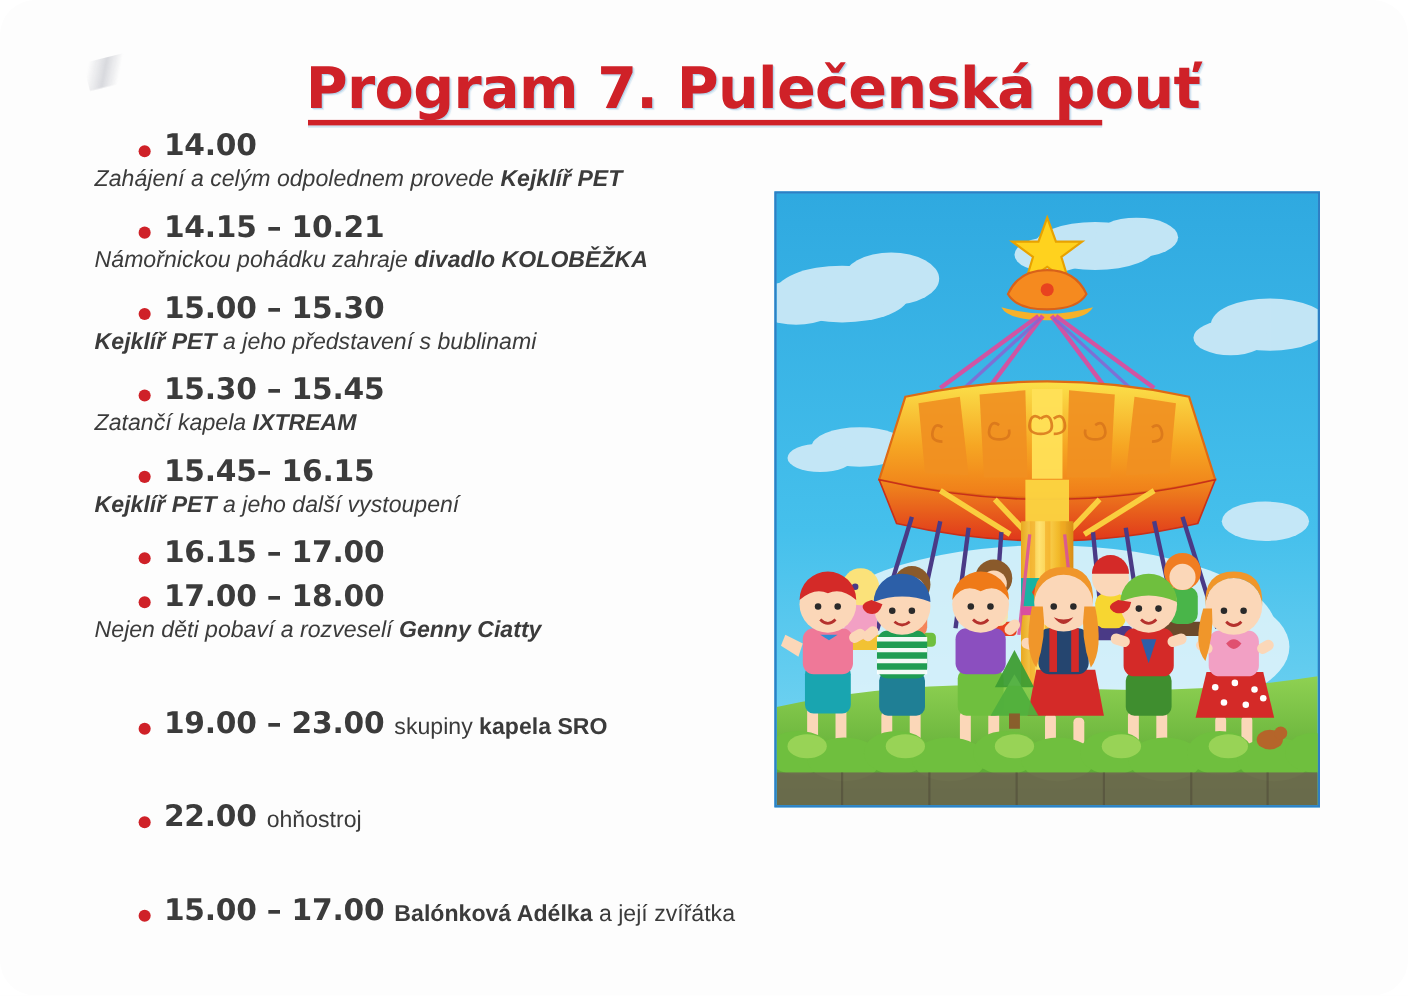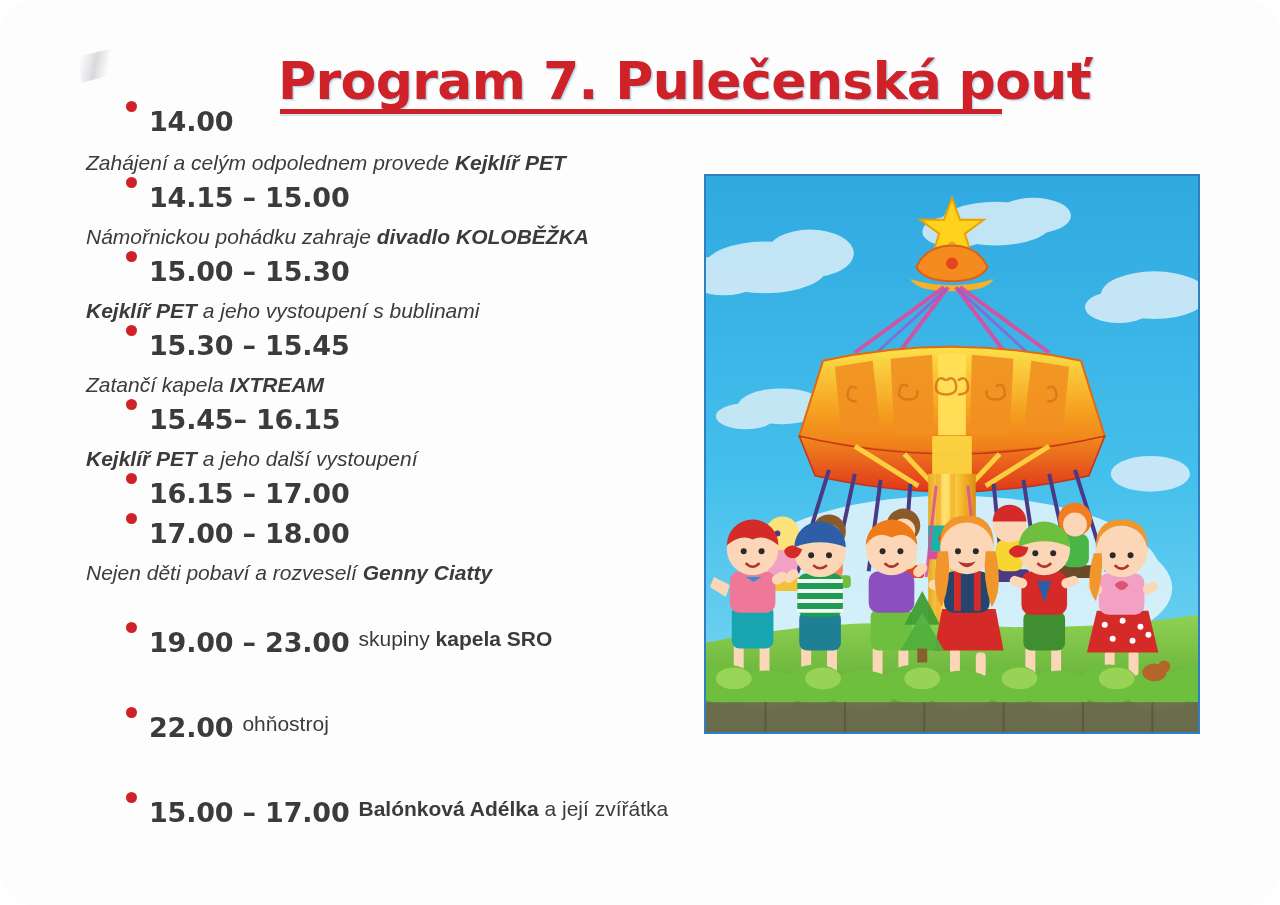--- a/index.html
+++ b/index.html
@@ -50,21 +50,21 @@
     box-shadow:0 2px 0 rgba(150,195,225,.45);
   }
 
   
   .program{
     position:absolute;left:86px;top:106px;width:620px;
   }
   .entry{ margin:0 0 0 0; }
 
   .time-line{
-    display:flex;align-items:flex-start;
+    display:flex;align-items:flex-end;
     margin-left:40px;
     height:40px;
   }
   .bullet{
     width:11px;height:11px;border-radius:50%;
     background:#cf2128;
     display:inline-block;
     margin-right:12px;
     flex:none;
     position:relative;top:-5px;
@@ -135,34 +135,34 @@
         <span class="time">14.00</span>
       </div>
       <p class="desc">
         <span>Zahájení a celým odpolednem provede </span><b>Kejklíř PET</b><span></span>
       </p>
     </div>
 
     <div class="entry">
       <div class="time-line">
         <span class="bullet"></span>
-        <span class="time">14.15 – 15.00</span>
+        <span class="time">14.15 – 10.21</span>
       </div>
       <p class="desc">
         <span>Námořnickou pohádku zahraje </span><b>divadlo KOLOBĚŽKA</b><span></span>
       </p>
     </div>
 
     <div class="entry">
       <div class="time-line">
         <span class="bullet"></span>
         <span class="time">15.00 – 15.30</span>
       </div>
       <p class="desc">
-        <span></span><b>Kejklíř PET</b><span> a jeho vystoupení s bublinami</span>
+        <span></span><b>Kejklíř PET</b><span> a jeho představení s bublinami</span>
       </p>
     </div>
 
     <div class="entry">
       <div class="time-line">
         <span class="bullet"></span>
         <span class="time">15.30 – 15.45</span>
       </div>
       <p class="desc">
         <span>Zatančí kapela </span><b>IXTREAM</b><span></span>

